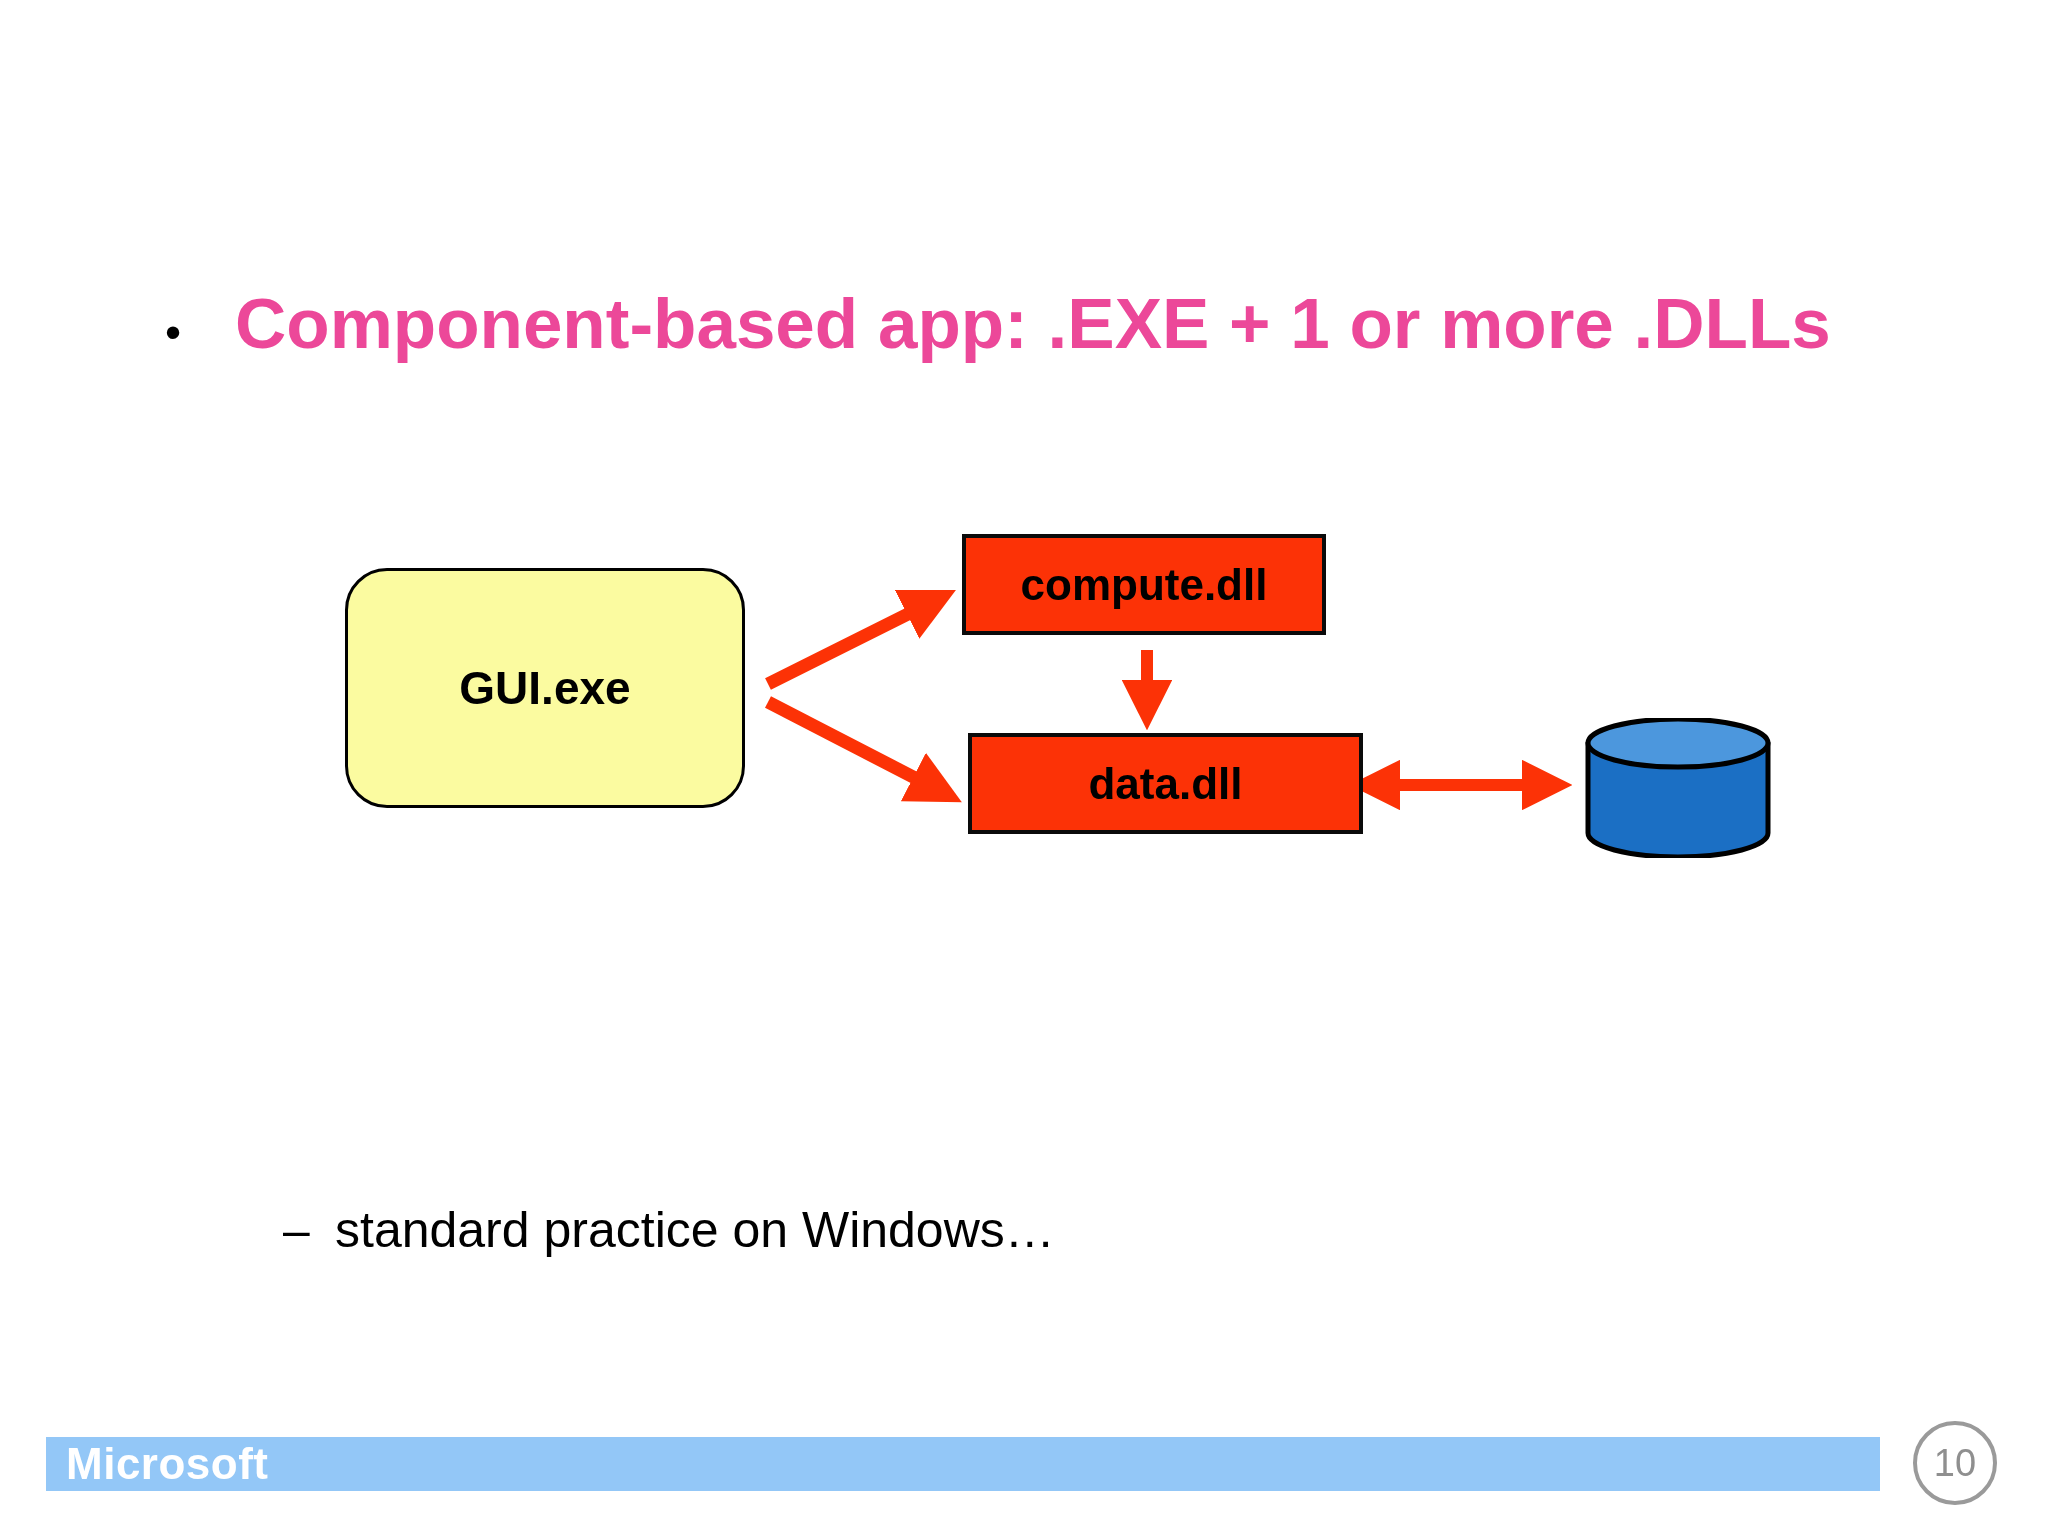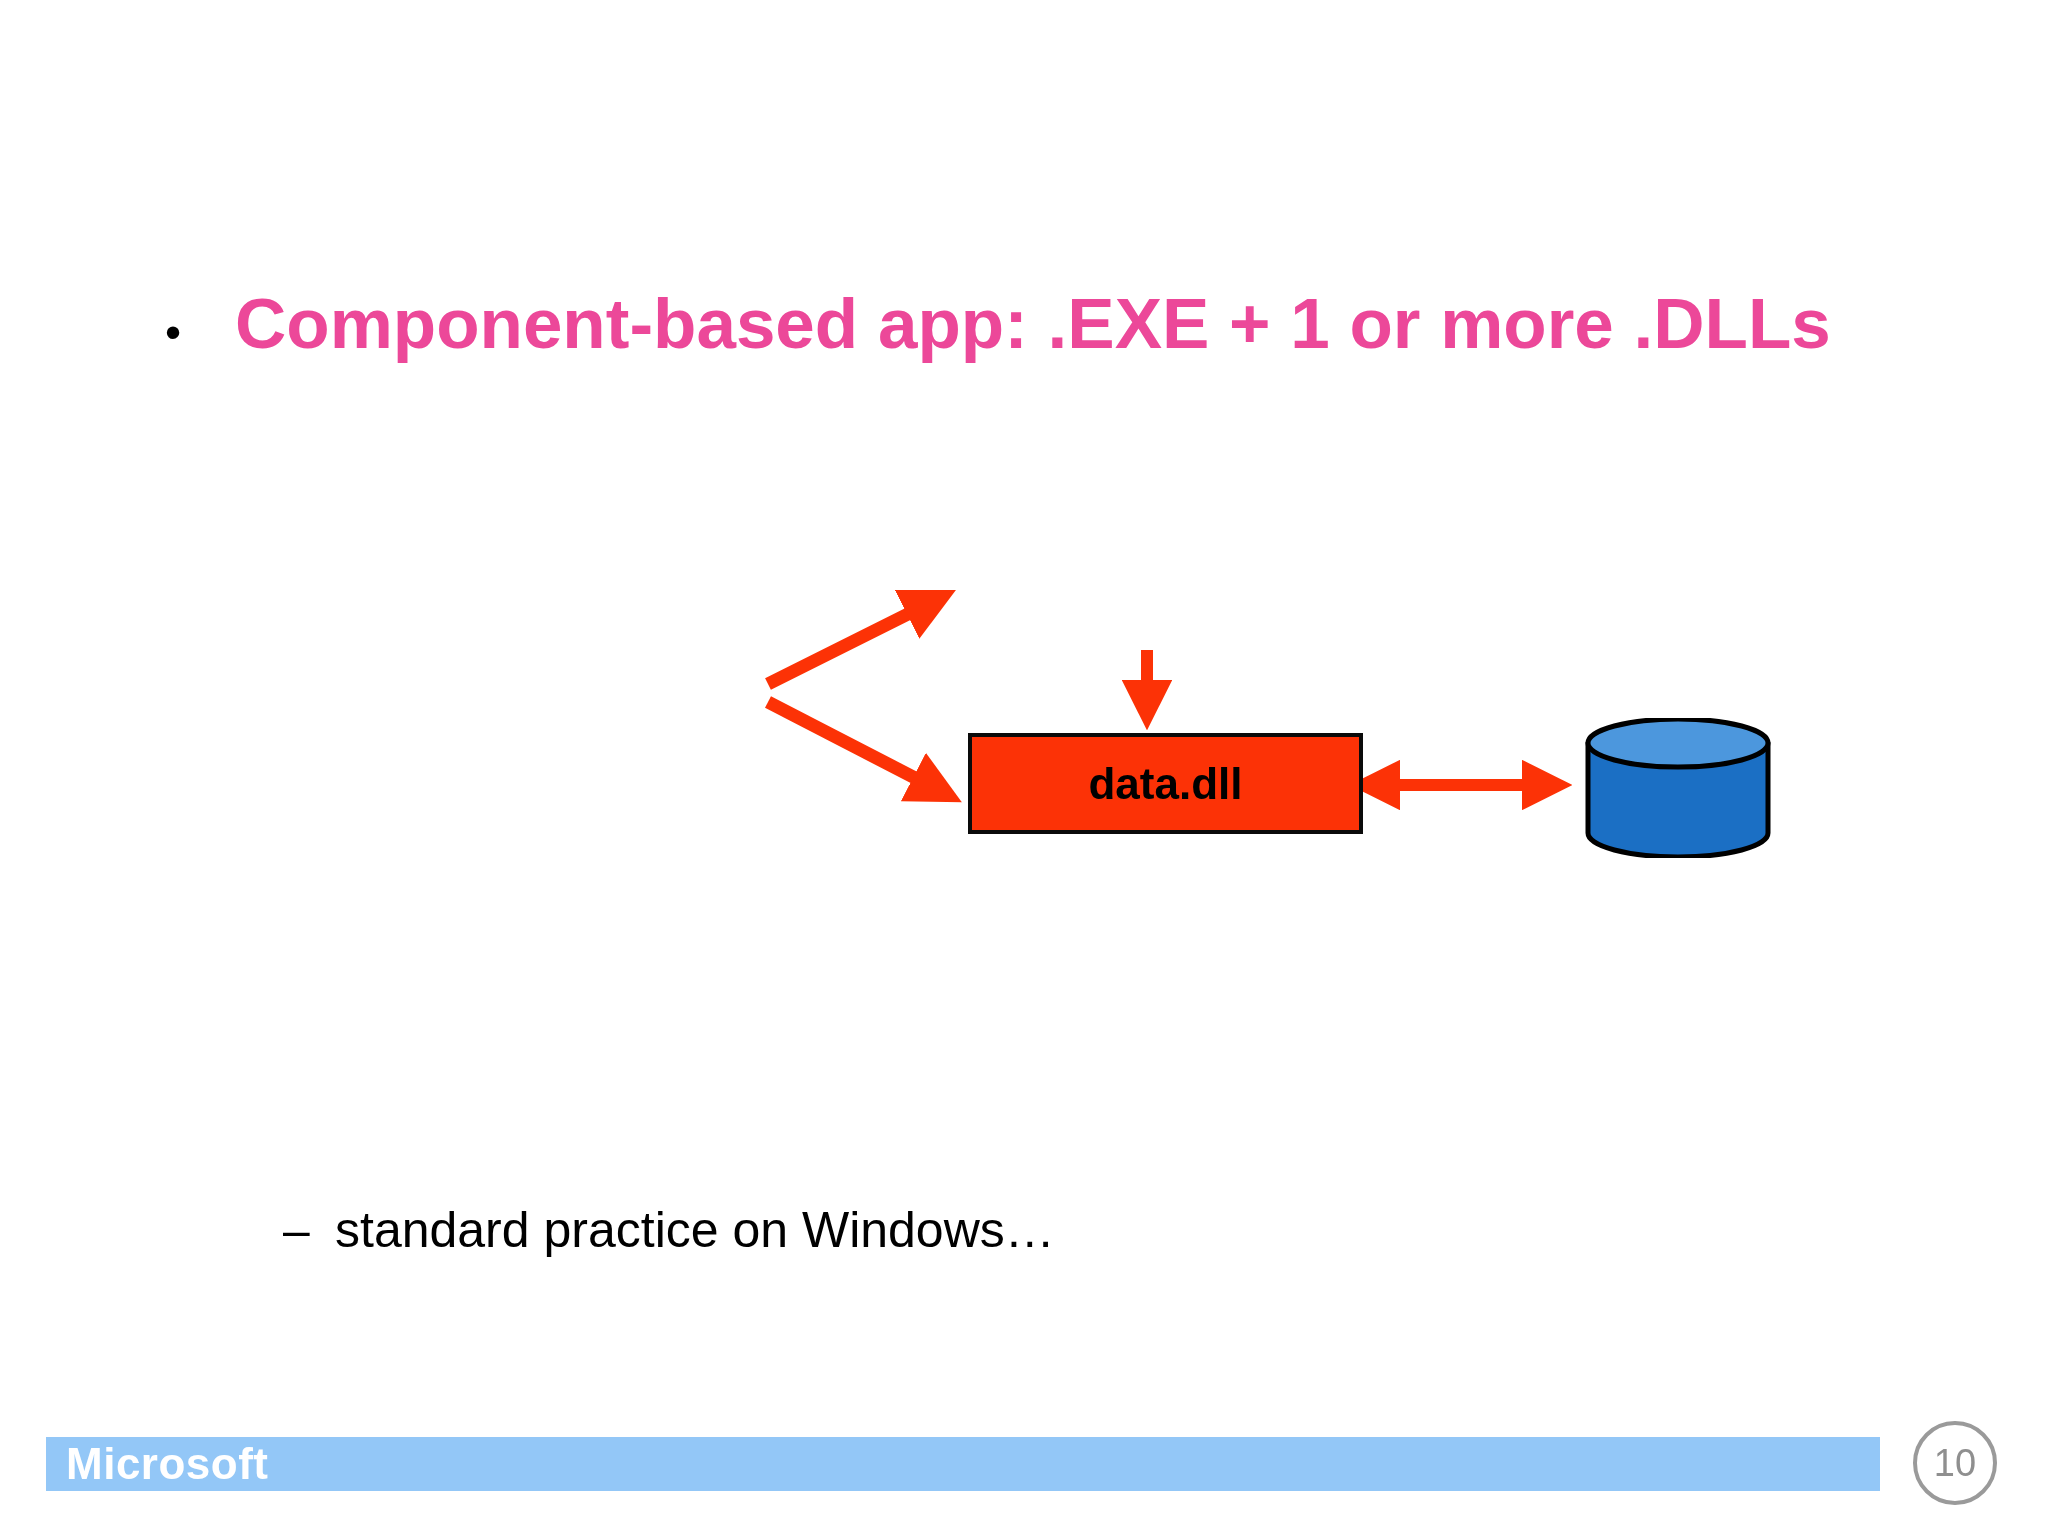--- a/index.html
+++ b/index.html
@@ -217,21 +217,27 @@
 
       <g>
         <line x1="1147" y1="650" x2="1147" y2="716" stroke="#FC3206" stroke-width="12" marker-end="url(#arrowhead)"></line>
       </g>
 
       <g>
         <line x1="1364" y1="785" x2="1558" y2="785" stroke="#FC3206" stroke-width="12" marker-end="url(#arrowhead)" marker-start="url(#arrowtail)"></line>
       </g>
     </svg>
 
-
+    <div class="node-label" id="node-gui-exe">
+      <span>GUI.exe</span>
+    </div>
+
+    <div class="node-label" id="node-compute-dll">
+      <span>compute.dll</span>
+    </div>
 
     <div class="node-label" id="node-data-dll">
       <span>data.dll</span>
     </div>
 
     <div id="node-database">
       <svg width="190" height="140" viewBox="0 0 190 140">
 
         <path d="M5,25 L5,115 A90,24 0 0 0 185,115 L185,25 Z" fill="#1B6FC4" stroke="#000000" stroke-width="5" stroke-linejoin="round"></path>
 

